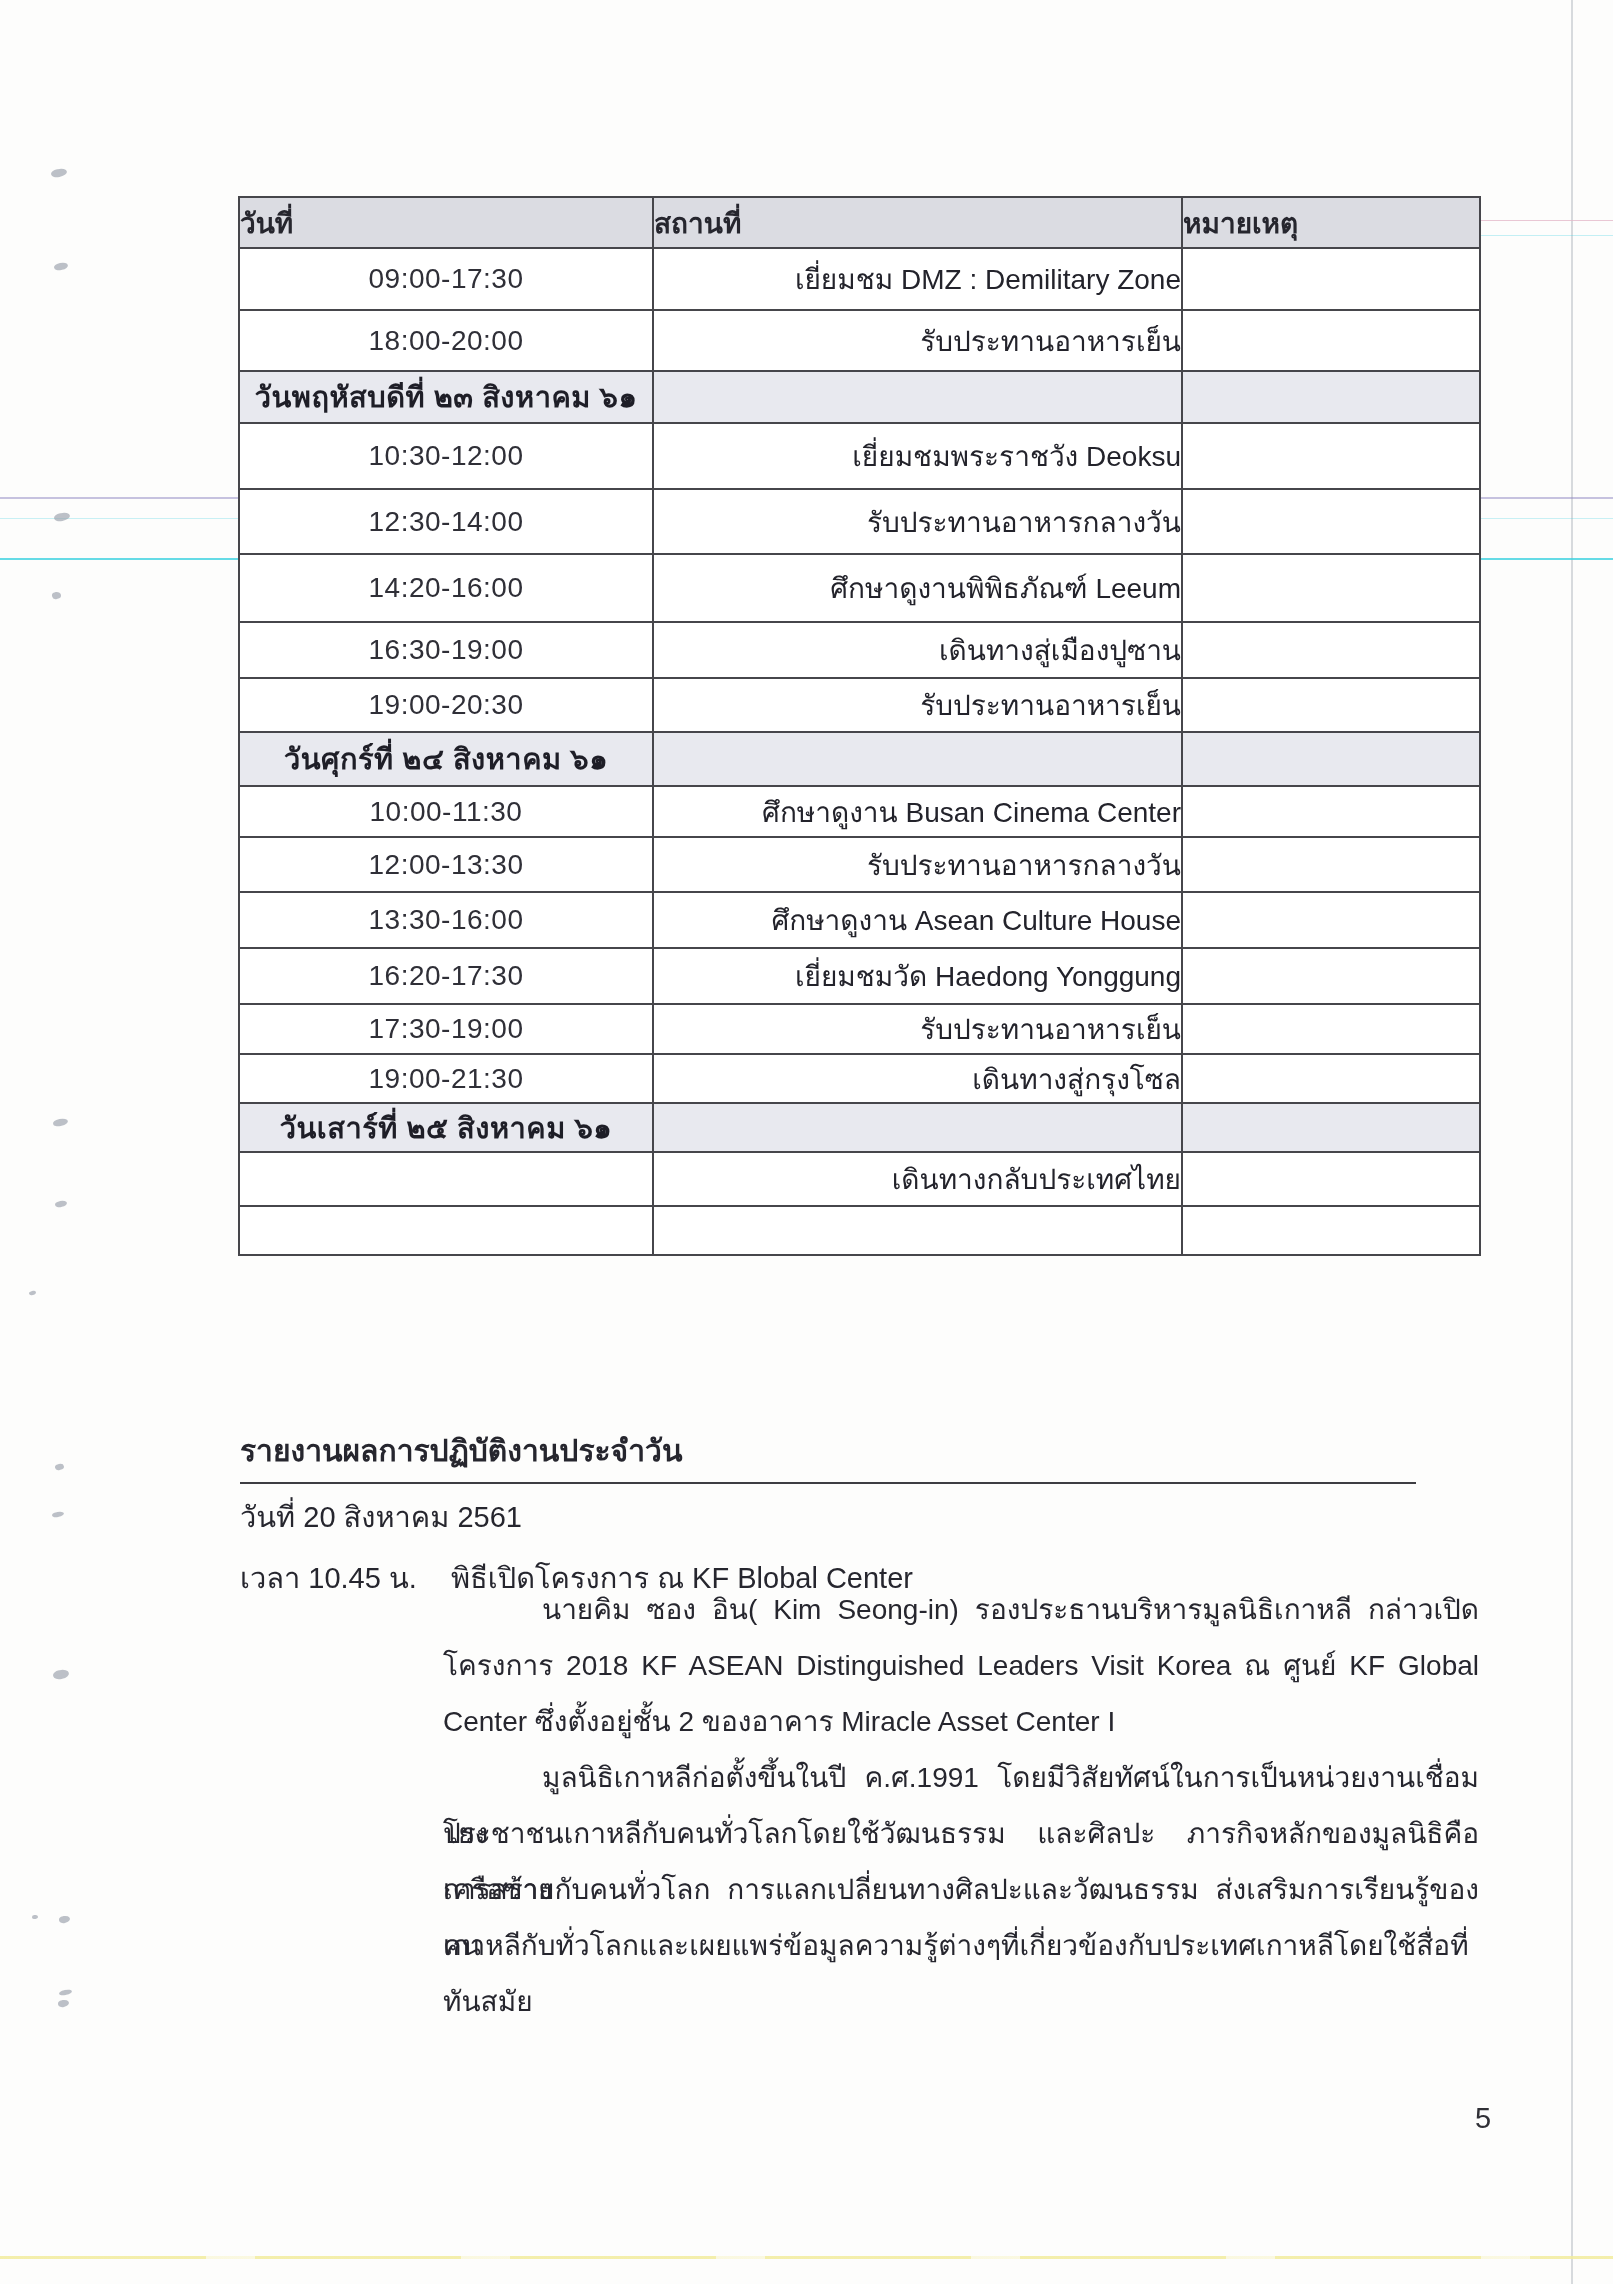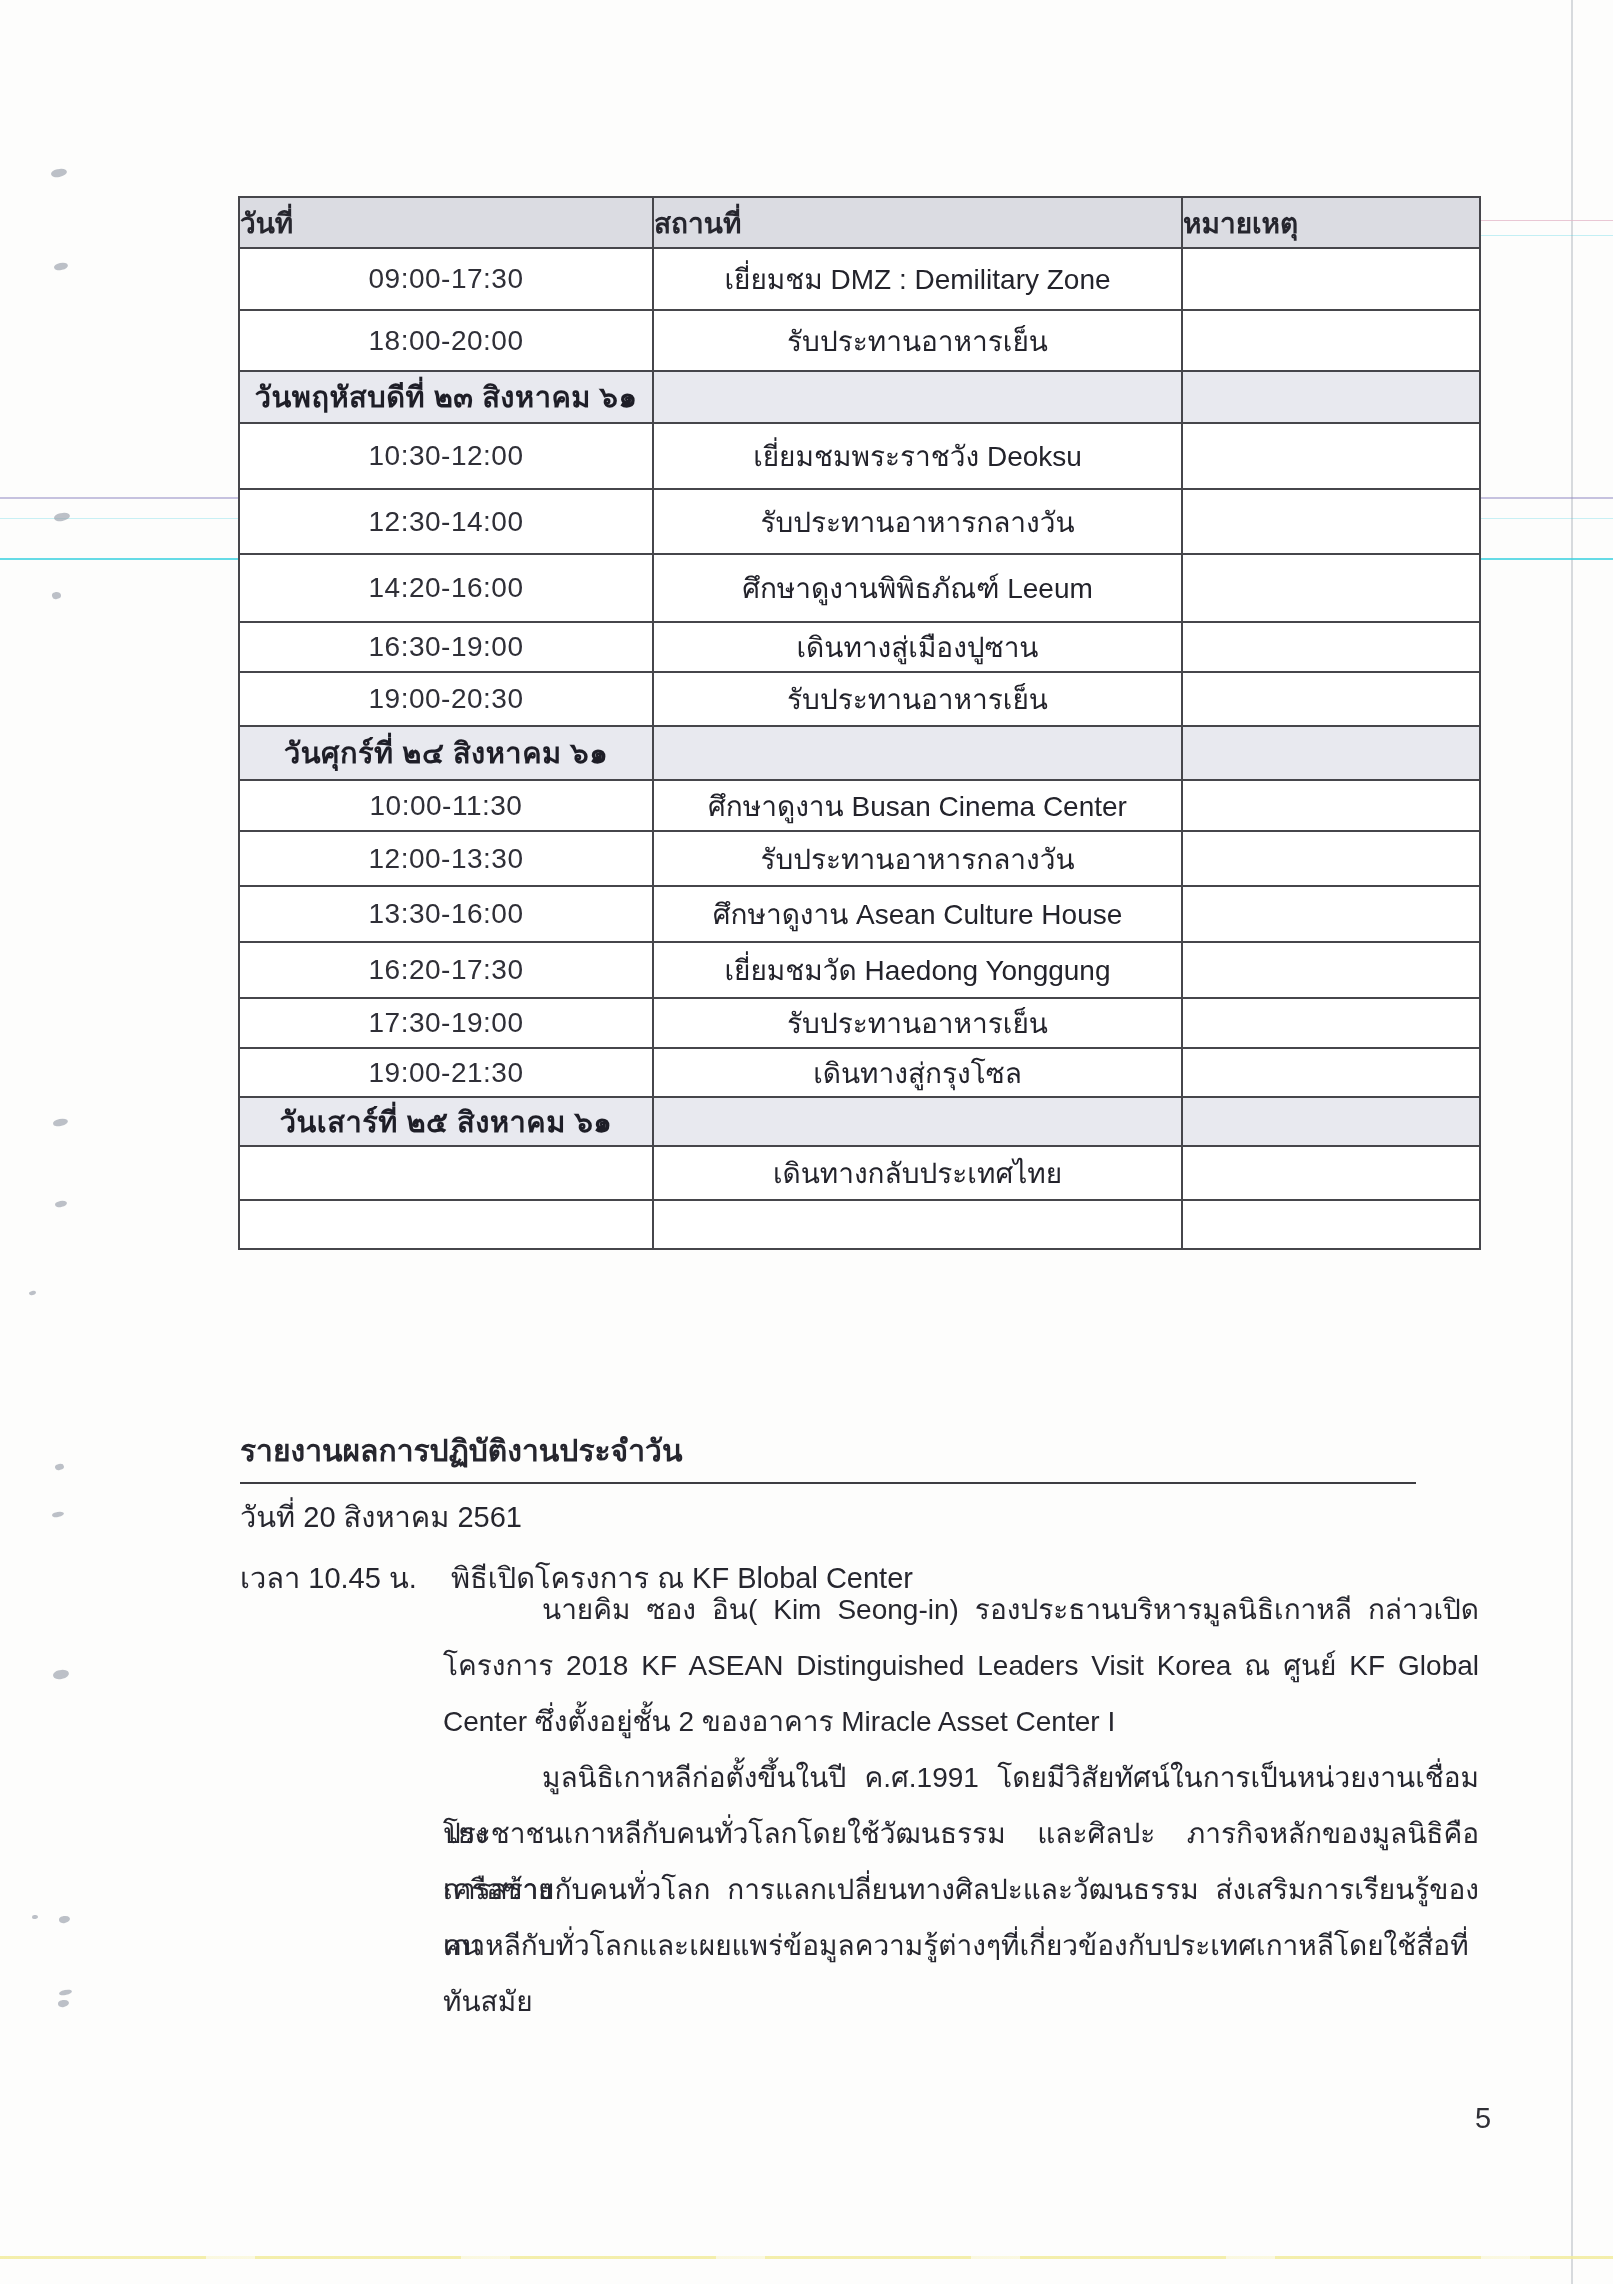--- a/index.html
+++ b/index.html
@@ -38,21 +38,21 @@
   }
   table.sched{border:2.9px solid var(--border);}
   tr.head th{
     background:var(--header-bg);
     font-size:28px;font-weight:bold;text-align:left;color:#26262e;
     border-bottom-width:2.9px;
   }
   tr.day td{background:var(--day-bg);}
   td.c-date{text-align:center;font-size:28px;color:#2f2f37;letter-spacing:0.5px;}
   tr.day td.c-date{font-size:29px;font-weight:bold;color:#1e1e27;}
-  td.c-place{font-size:28px;color:#23232b;padding-left:17.6px;text-align:center;}
+  td.c-place{font-size:28px;color:#23232b;padding-left:17.6px;text-align:right;}
   
   .rpt-heading{
     position:absolute;left:240px;top:1427px;width:1176px;
     font-size:30px;font-weight:bold;color:#26262e;
     padding-bottom:7.8px;border-bottom:2.9px solid #3d3d42;
   }
   .rpt-date{position:absolute;left:240px;top:1494px;font-size:29px;color:#26262e;}
   .rpt-time{position:absolute;left:240px;top:1555px;width:1239px;font-size:29px;color:#26262e;}
   .rpt-time .evt{position:absolute;left:211px;top:0;}
   .rpt-body{position:absolute;left:443px;top:1582px;width:1036px;font-size:28px;color:#26262e;}
@@ -126,21 +126,21 @@
         <tr class="item" style="height: 65px;">
           <td class="c-date">12:30-14:00</td>
           <td class="c-place">รับประทานอาหารกลางวัน</td>
           <td class="c-note"></td>
         </tr>
         <tr class="item" style="height: 68px;">
           <td class="c-date">14:20-16:00</td>
           <td class="c-place">ศึกษาดูงานพิพิธภัณฑ์ Leeum</td>
           <td class="c-note"></td>
         </tr>
-        <tr class="item" style="height: 50px; padding-left: 9px;">
+        <tr class="item" style="height: 56px; padding-left: 9px;">
           <td class="c-date">16:30-19:00</td>
           <td class="c-place">เดินทางสู่เมืองปูซาน</td>
           <td class="c-note"></td>
         </tr>
         <tr class="item" style="height: 54px;">
           <td class="c-date">19:00-20:30</td>
           <td class="c-place">รับประทานอาหารเย็น</td>
           <td class="c-note"></td>
         </tr>
         <tr class="day" style="height: 54px;">

